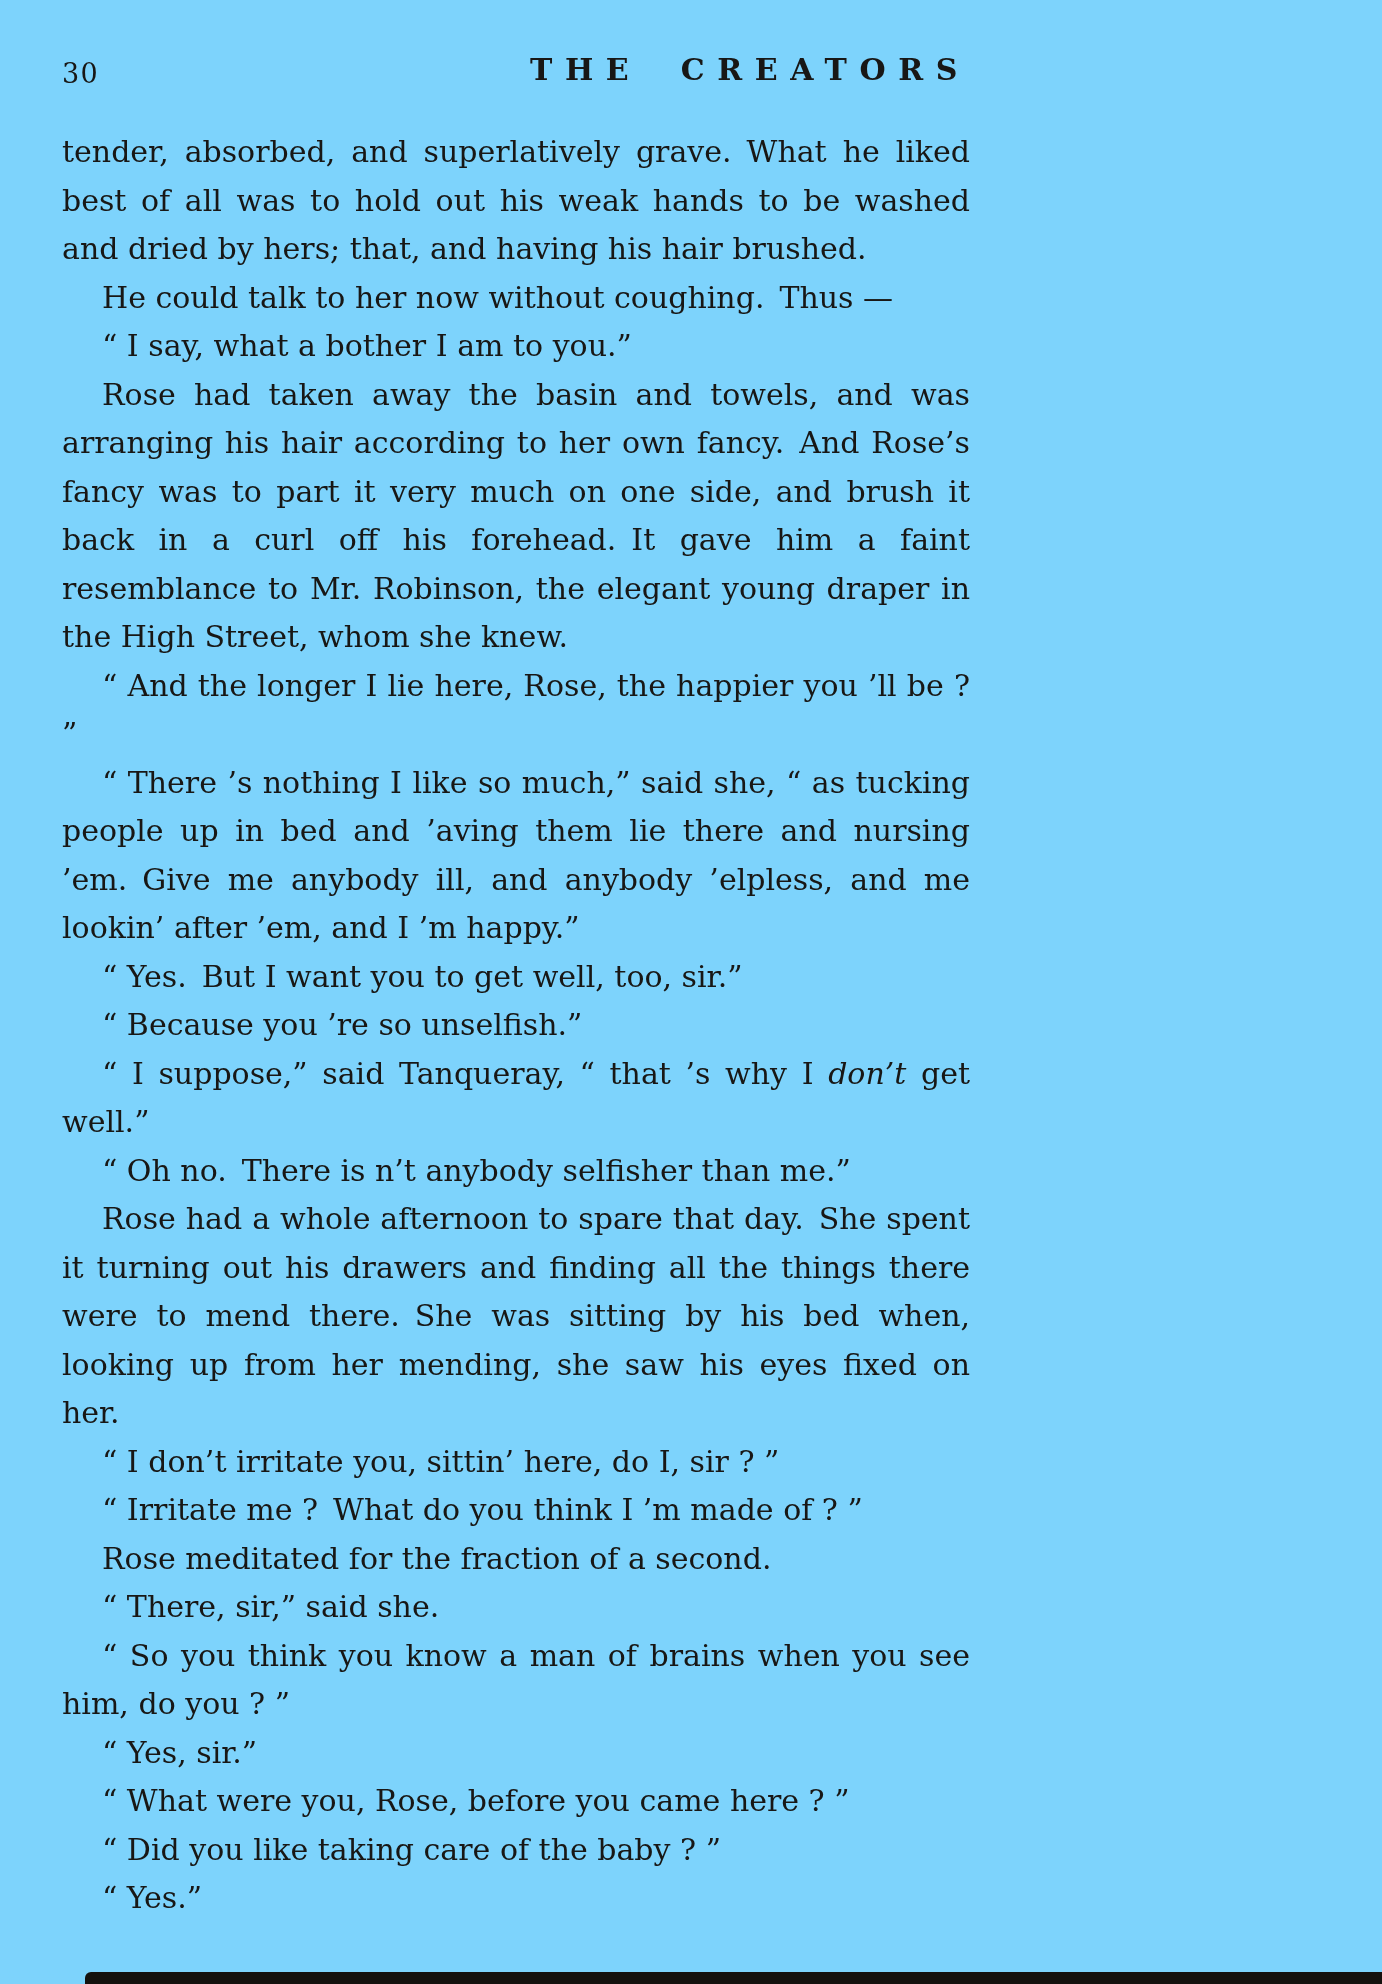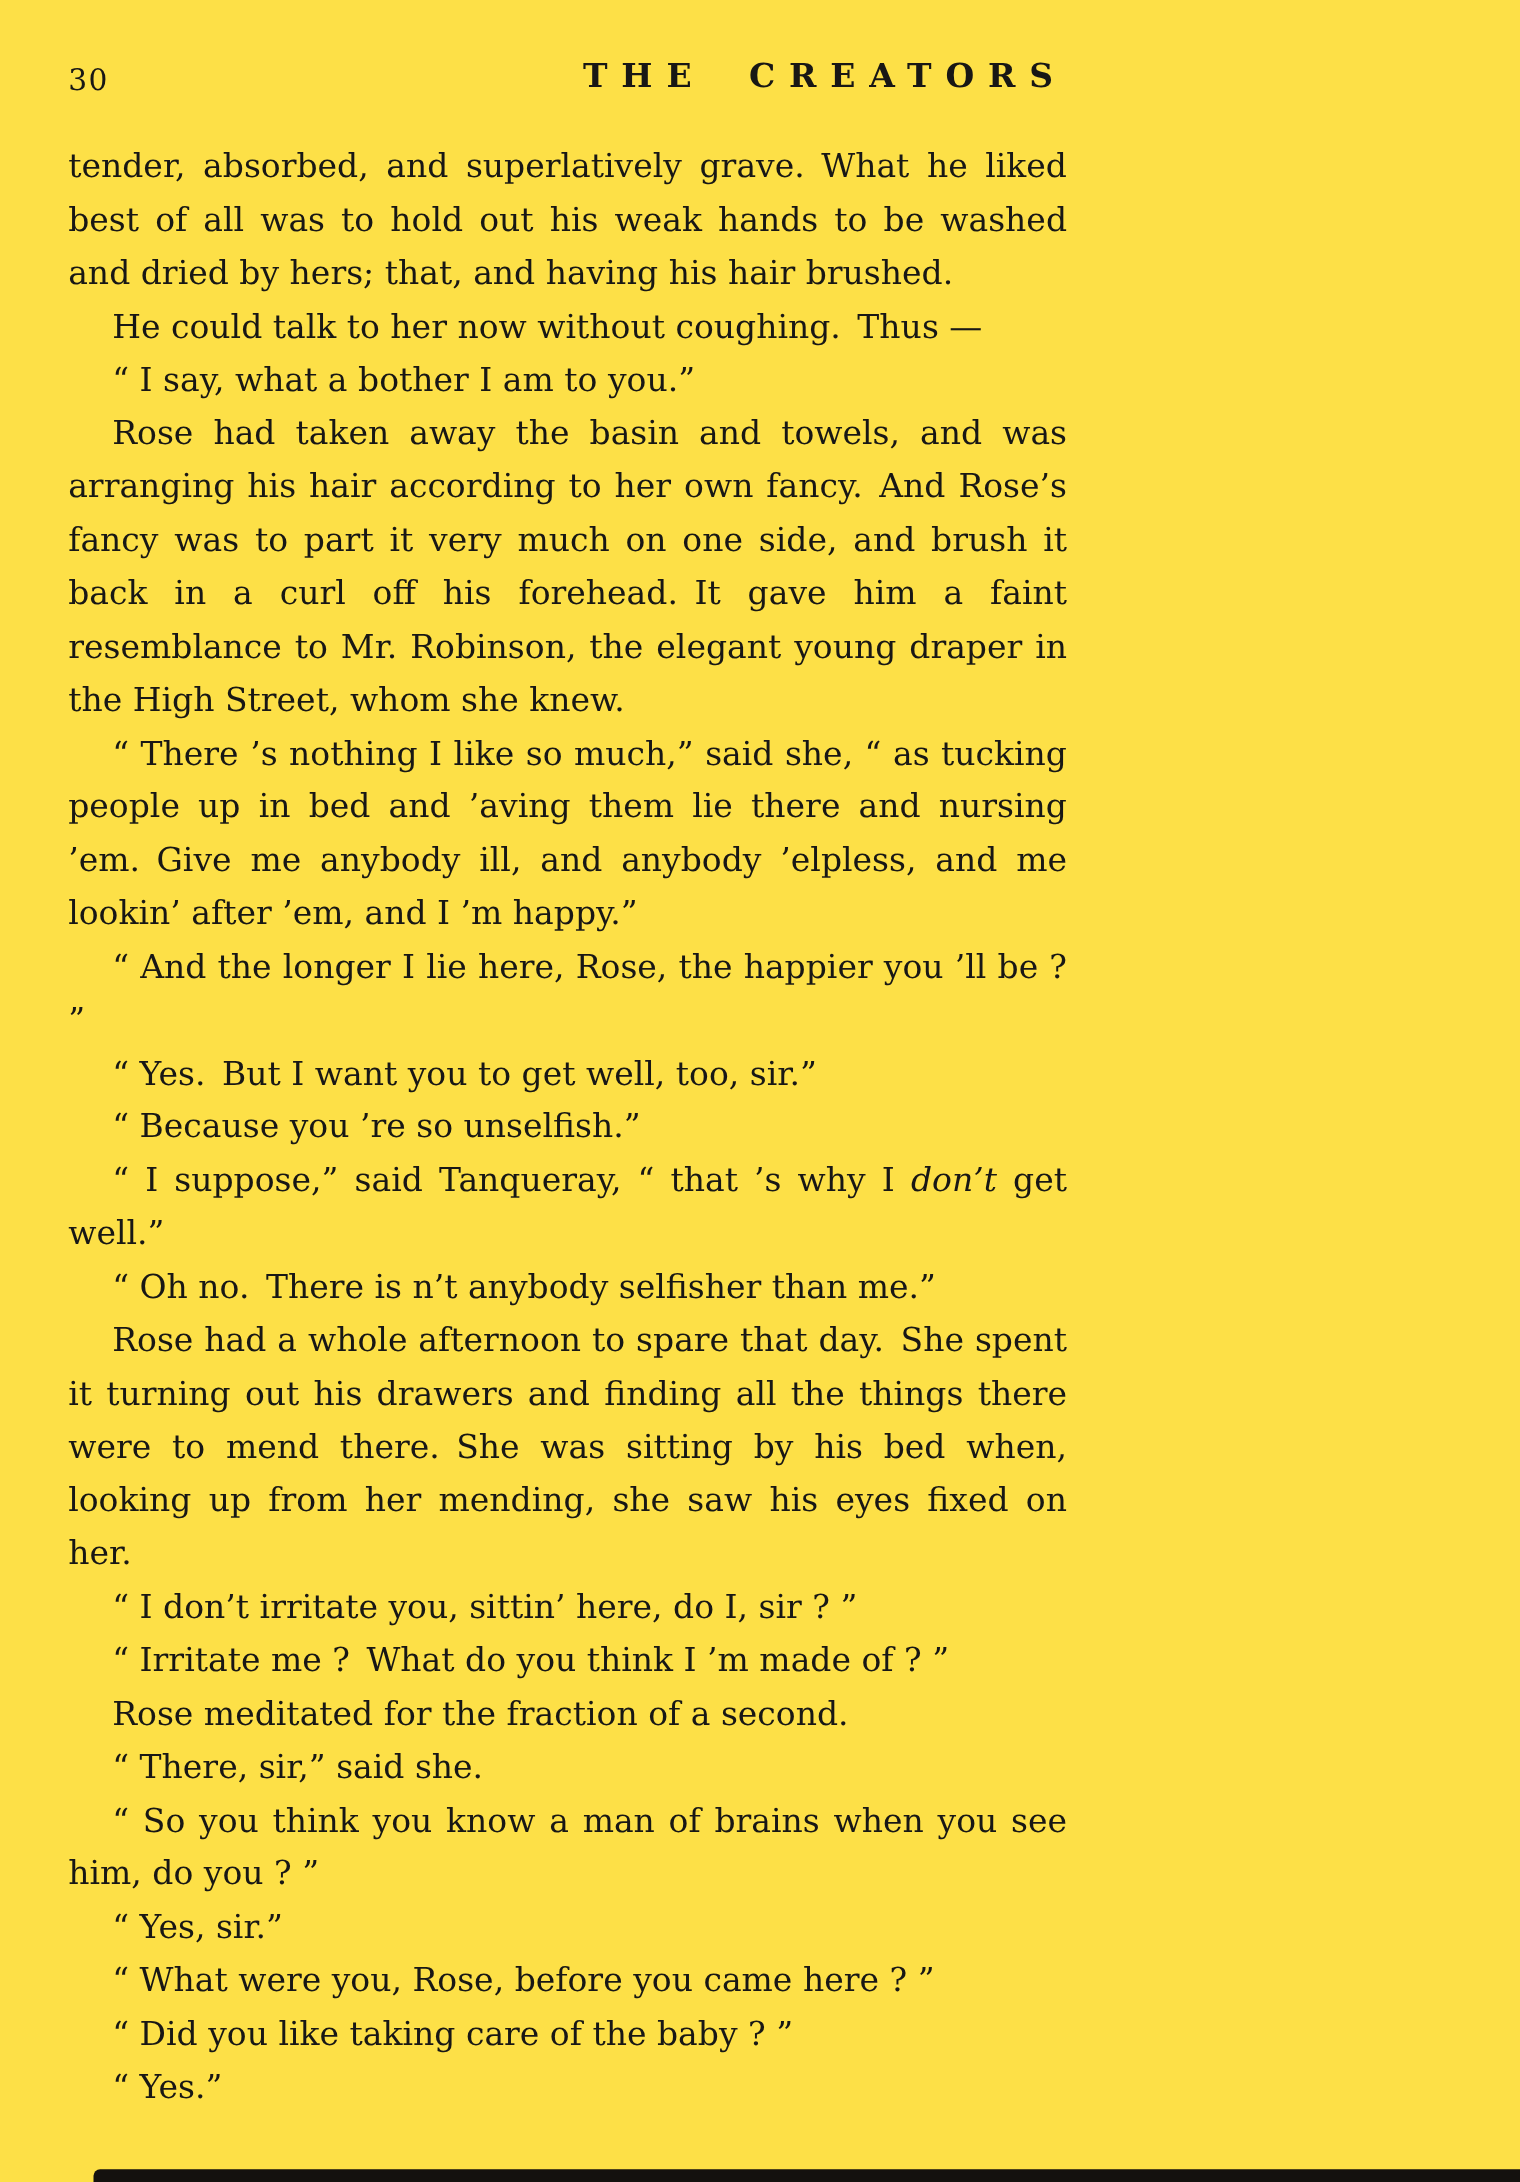--- a/index.html
+++ b/index.html
@@ -5,21 +5,21 @@
   html, body {
     margin: 0;
     padding: 0;
     background: #e9e7e2;
   }
   .page {
     position: relative;
     width: 1382px;
     height: 1984px;
     margin: 0 auto;
-    background: #fde047;
+    background: #7dd3fc;
     overflow: hidden;
     color: #181715;
     font-family: "DejaVu Serif", "Liberation Serif", serif;
   }
   .text-area {
     position: absolute;
     left: 62px;
     top: 52px;
     width: 908px;
   }
@@ -74,22 +74,22 @@
     <div class="page-header">
       <span class="page-number">30</span>
       <div class="running-title">THE CREATORS</div>
     </div>
 
     <div class="body-text">
       <p class="flush">tender, absorbed, and superlatively grave. What he liked best of all was to hold out his weak hands to be washed and dried by hers; that, and having his hair brushed.</p>
       <p>He could talk to her now without coughing. Thus —</p>
       <p>“ I say, what a bother I am to you.”</p>
       <p>Rose had taken away the basin and towels, and was arranging his hair according to her own fancy. And Rose’s fancy was to part it very much on one side, and brush it back in a curl off his forehead. It gave him a faint resemblance to Mr. Robinson, the elegant young draper in the High Street, whom she knew.</p>
+      <p>“ And the longer I lie here, Rose, the happier you ’ll be ? ”</p>
       <p>“ There ’s nothing I like so much,” said she, “ as tucking people up in bed and ’aving them lie there and nursing ’em. Give me anybody ill, and anybody ’elpless, and me lookin’ after ’em, and I ’m happy.”</p>
-      <p>“ And the longer I lie here, Rose, the happier you ’ll be ? ”</p>
       <p>“ Yes. But I want you to get well, too, sir.”</p>
       <p>“ Because you ’re so unselfish.”</p>
       <p><span>“ I suppose,” said Tanqueray, “ that ’s why I </span><i>don’t</i><span> get well.”</span></p>
       <p>“ Oh no. There is n’t anybody selfisher than me.”</p>
       <p>Rose had a whole afternoon to spare that day. She spent it turning out his drawers and finding all the things there were to mend there. She was sitting by his bed when, looking up from her mending, she saw his eyes fixed on her.</p>
       <p>“ I don’t irritate you, sittin’ here, do I, sir ? ”</p>
       <p>“ Irritate me ? What do you think I ’m made of ? ”</p>
       <p>Rose meditated for the fraction of a second.</p>
       <p>“ There, sir,” said she.</p>
       <p>“ So you think you know a man of brains when you see him, do you ? ”</p>

